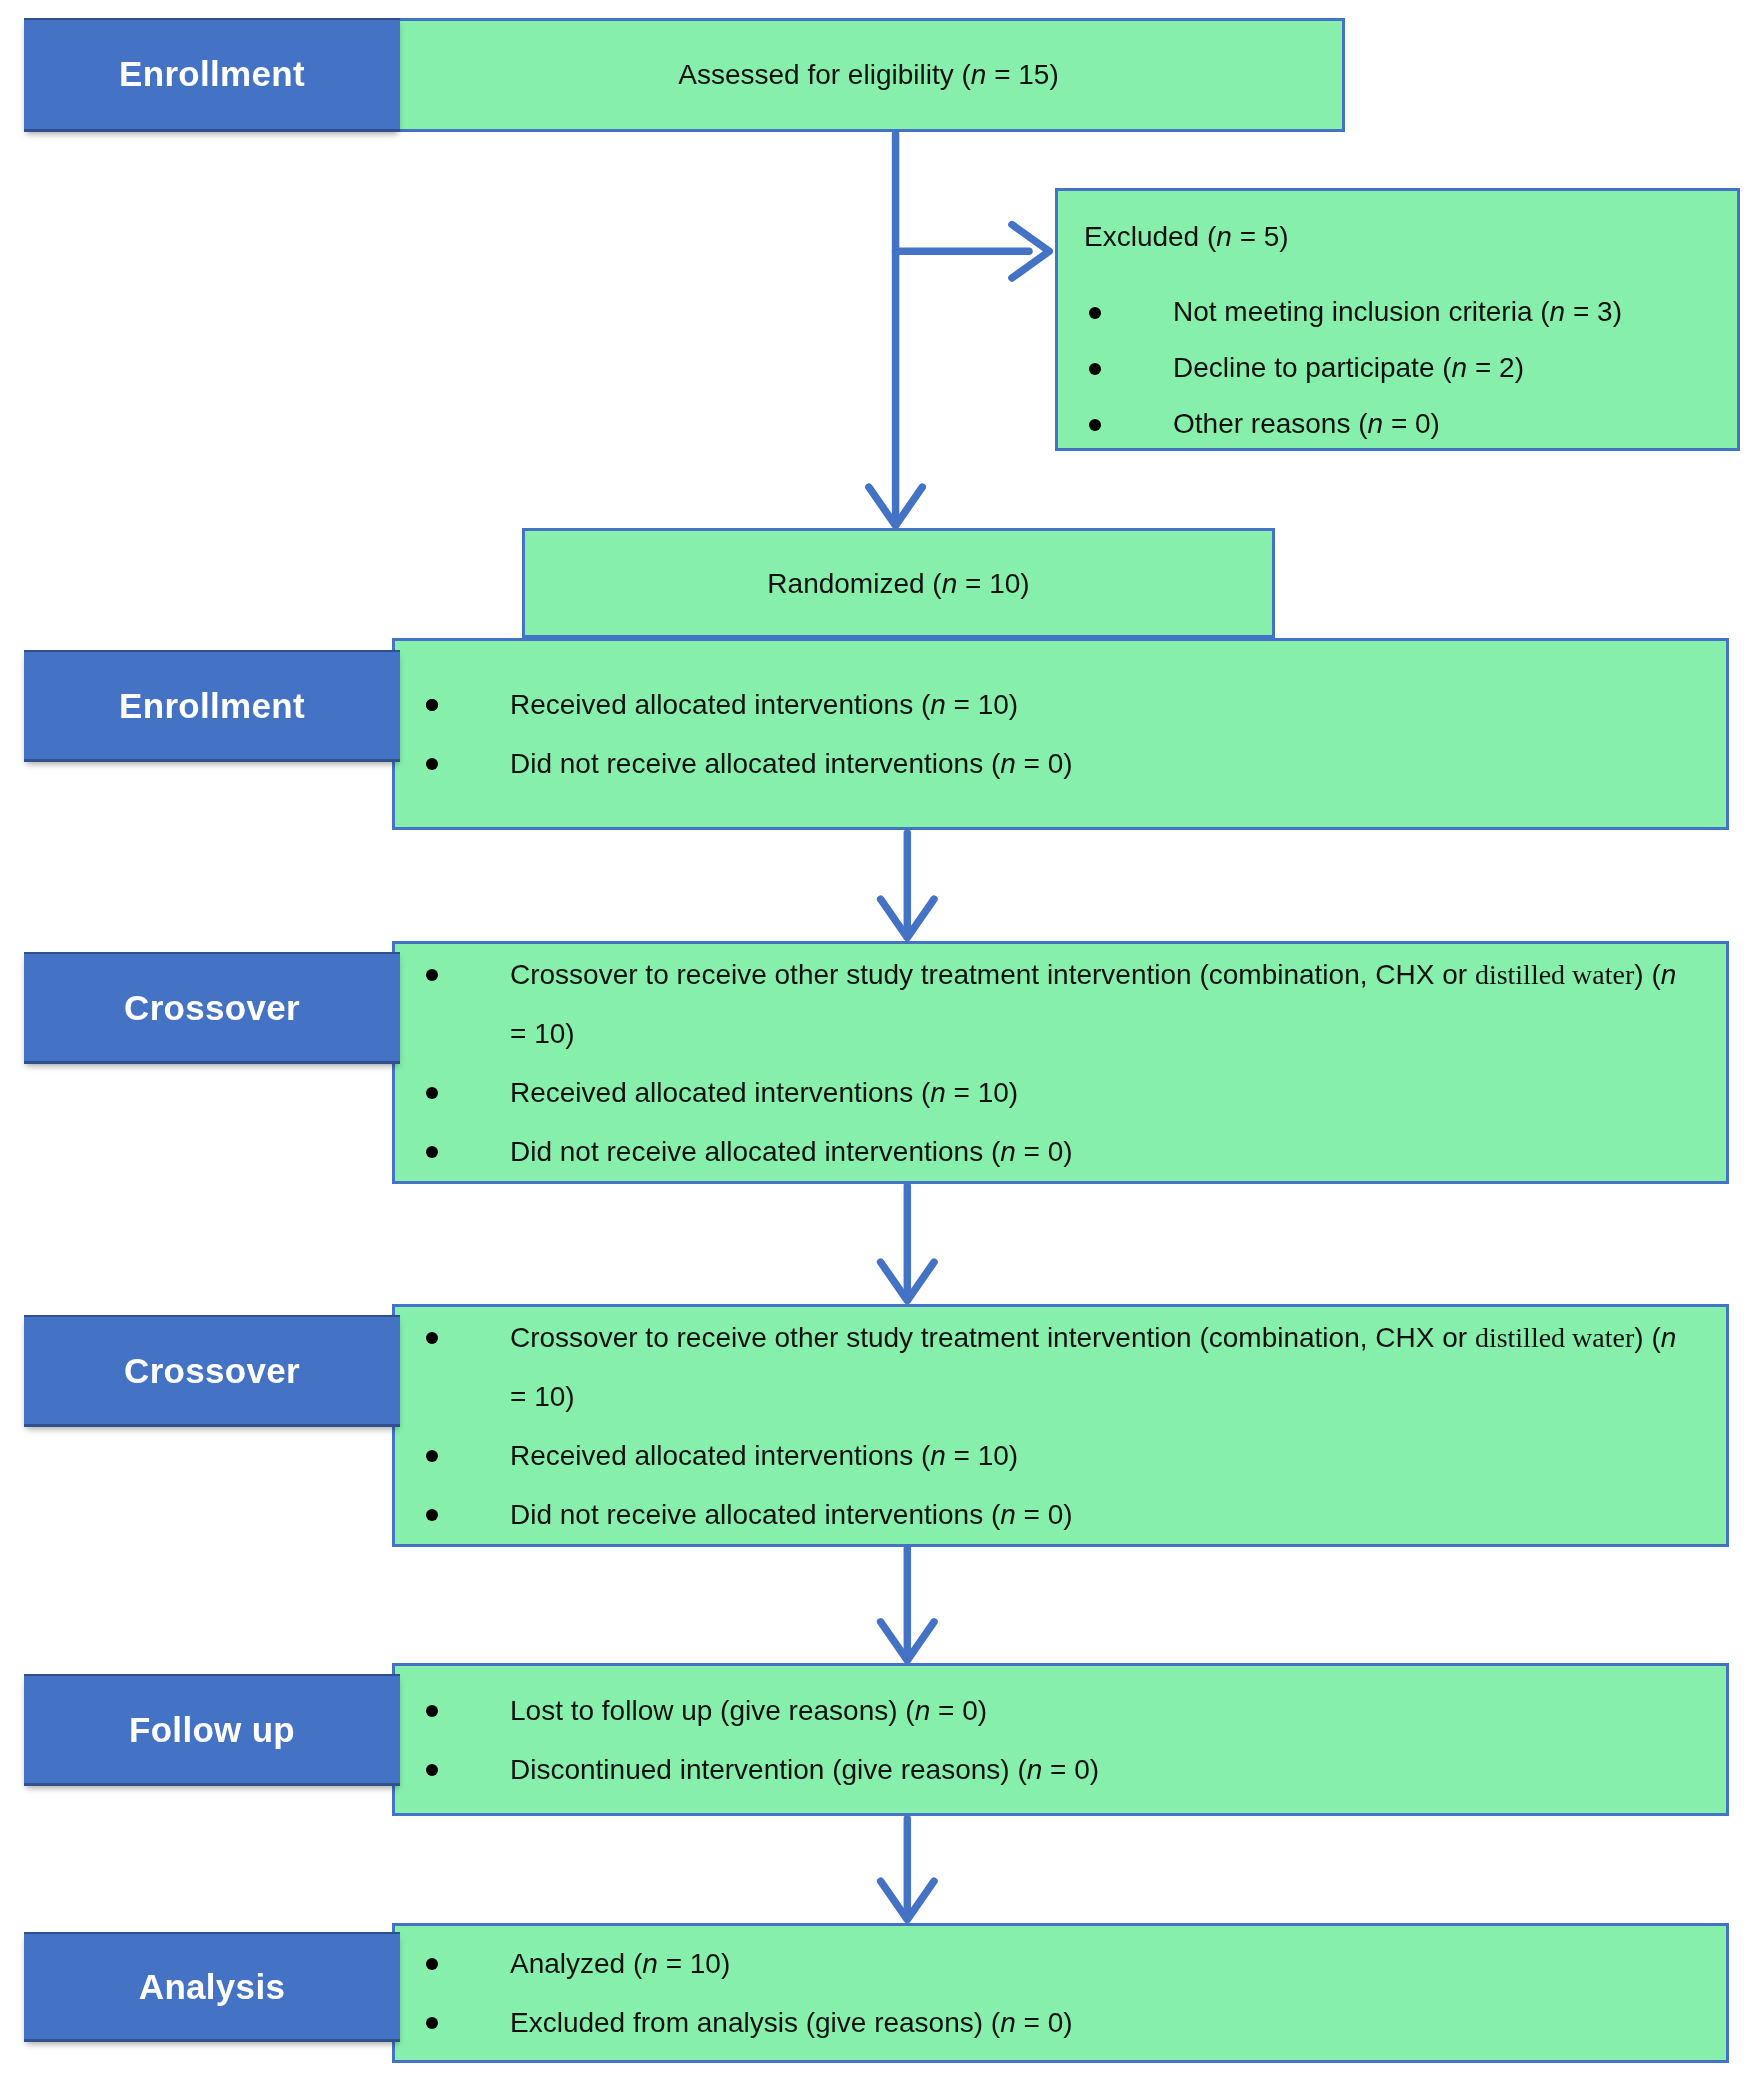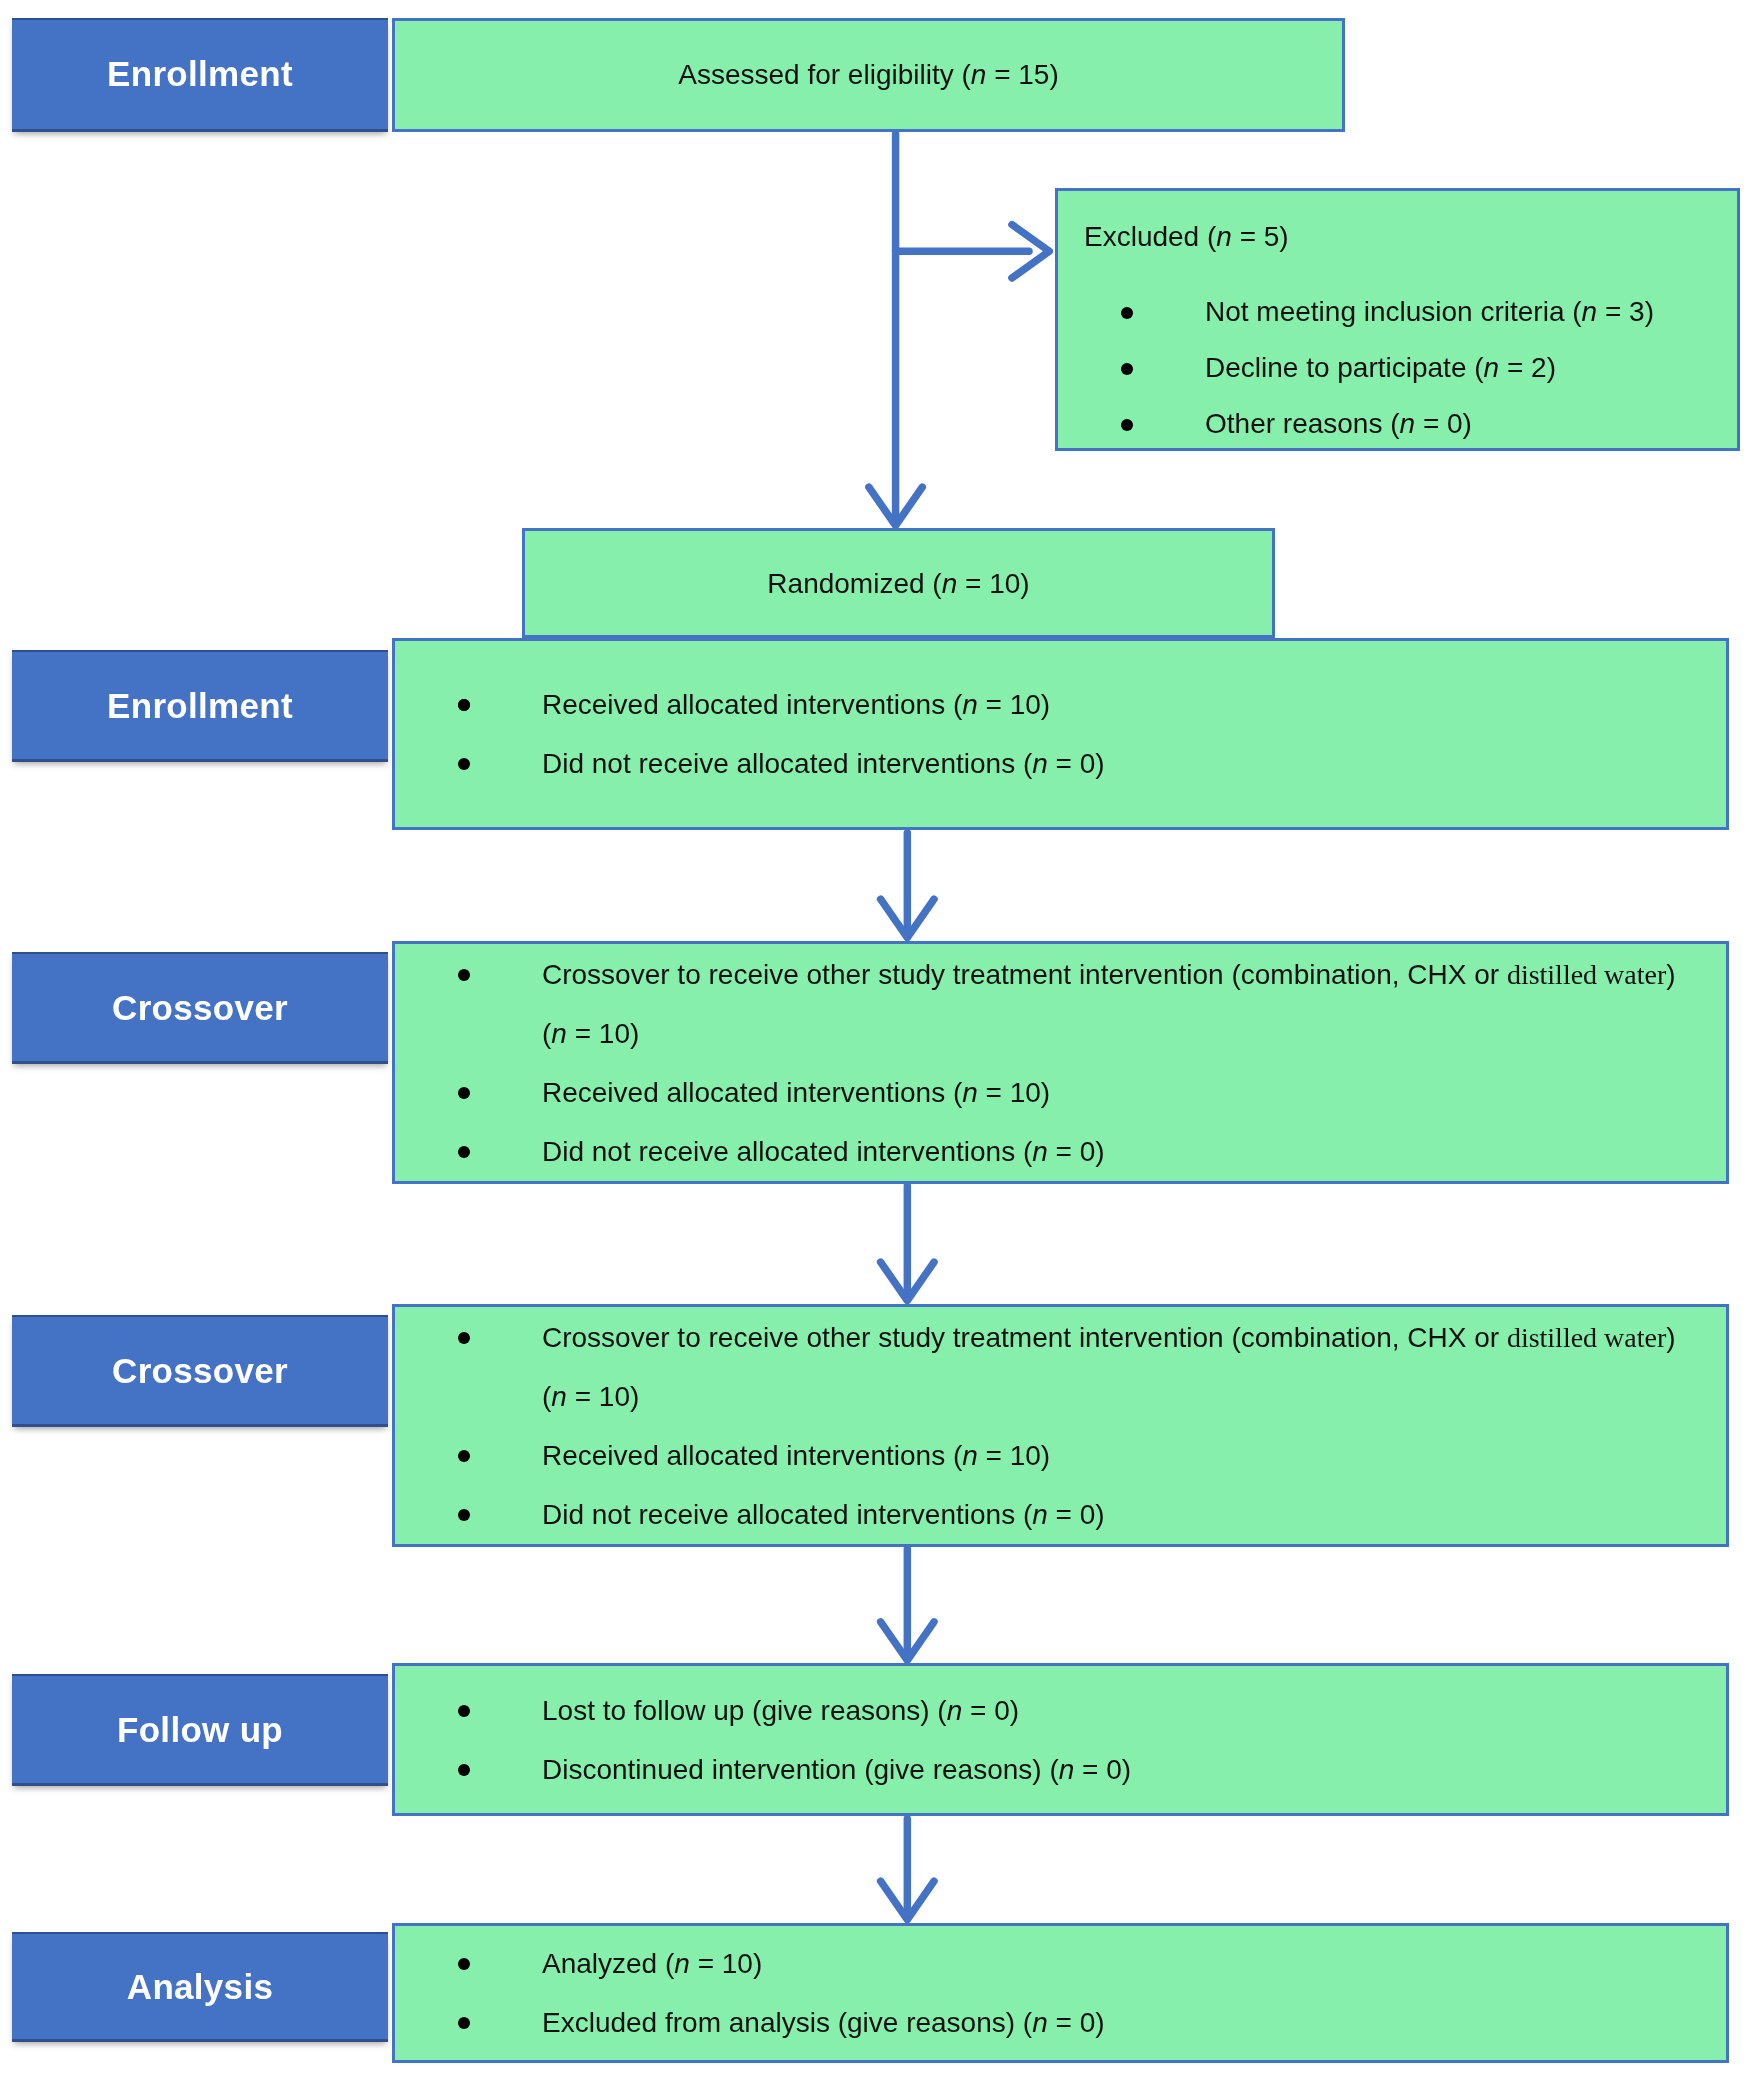--- a/index.html
+++ b/index.html
@@ -12,35 +12,35 @@
   html,body{background:var(--bg);}
   body{
     width:1757px;height:2077px;position:relative;overflow:hidden;
     font-family:"Liberation Sans", sans-serif;color:var(--ink);
   }
   .canvas{position:absolute;inset:0;}
   svg.arrows{position:absolute;left:0;top:0;width:1757px;height:2077px;z-index:1;}
   svg.arrows *{stroke:var(--blue);stroke-width:14;fill:none;stroke-linecap:round;stroke-linejoin:round;}
 
   .label-box{
-    position:absolute;left:12px;width:376px;z-index:3;
+    position:absolute;left:24px;width:376px;z-index:3;
     background:var(--blue);color:#fff;
     display:flex;align-items:center;justify-content:center;
     font-size:35px;font-weight:700;letter-spacing:0.3px;
     border-top:2.7px solid rgba(32,52,96,0.55);
     border-bottom:3.2px solid rgba(32,52,96,0.55);
     box-shadow:0 4.3px 6.4px -2.1px rgba(0,0,0,0.35);
   }
   .white-box{
     position:absolute;background:#86efac;border:3.2px solid var(--blue);
     z-index:2;font-size:28px;line-height:59px;
   }
   .center-text{display:flex;align-items:center;justify-content:center;text-align:center;}
   .vcenter{display:flex;flex-direction:column;justify-content:center;height:100%;}
-  .bullet{position:relative;padding-left:115px;padding-right:48px;line-height:59px;margin-left:32px;}
+  .bullet{position:relative;padding-left:115px;padding-right:48px;line-height:59px;}
   .bullet .dot{
     position:absolute;left:31px;top:24px;width:12.3px;height:12.3px;
     border-radius:50%;background:#000;
   }
   .ex-title{padding:20px 21.4px 0 26px;line-height:51px;}
   .ex-bullets{margin-top:22.4px;}
   .ex-bullets .bullet{line-height:56px;padding-right:16px;}
   .ex-bullets .bullet .dot{top:22.4px;}
   .serif{font-family:"Liberation Serif", serif;}
   i{font-style:italic;}

